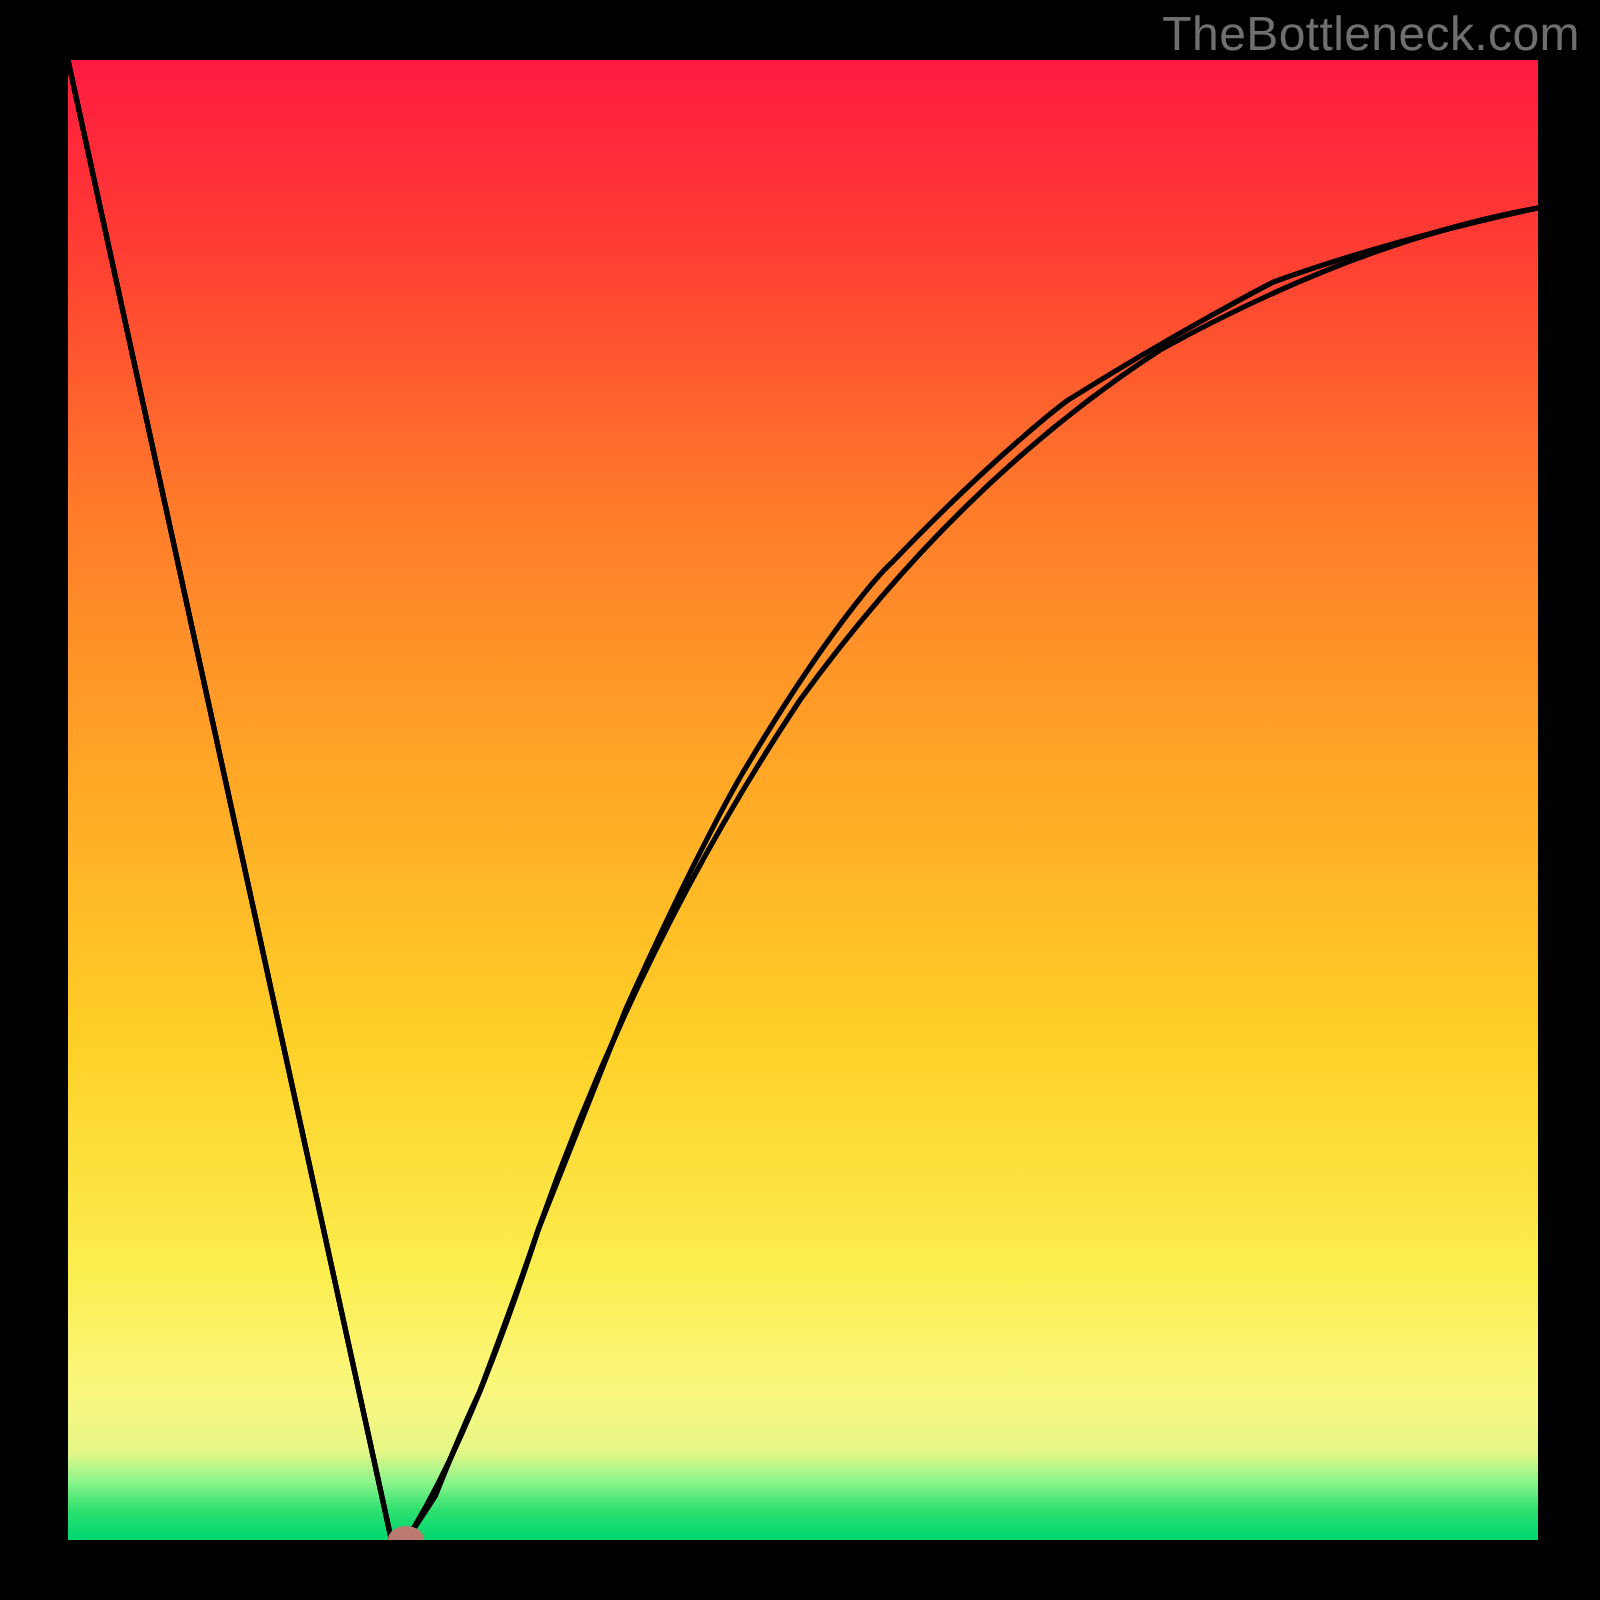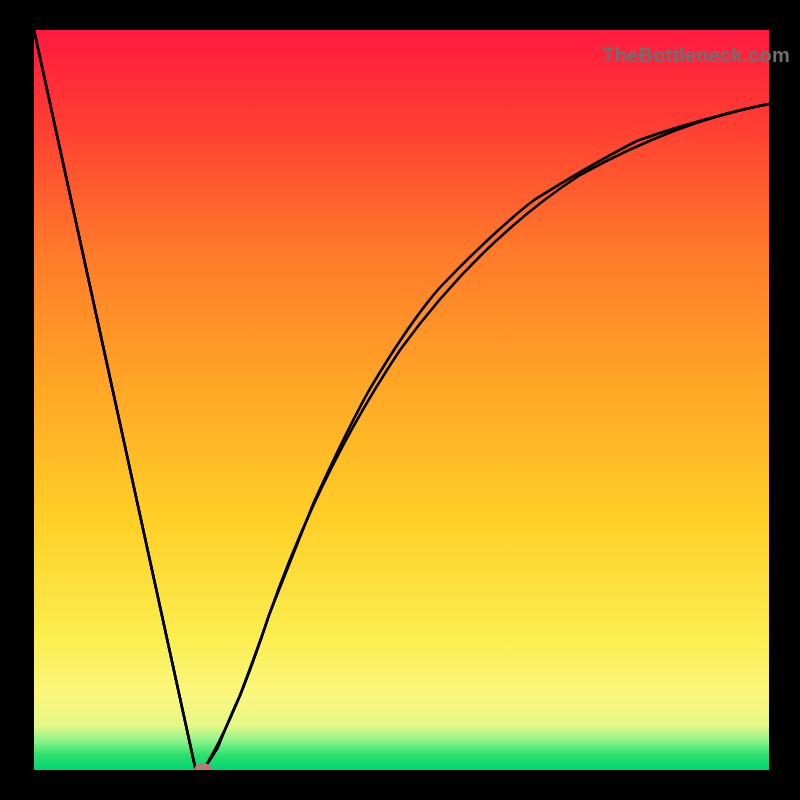--- a/index.html
+++ b/index.html
@@ -13,26 +13,25 @@
   }
   .wrap {
     position: relative;
     width: 800px;
     height: 800px;
   }
   .watermark {
     position: absolute;
     top: 4px;
     right: 10px;
-    font-size: 20px;
-    font-weight: 700;
+    font-size: 24px;
+    font-weight: 400;
     color: #6f6f6f;
     letter-spacing: 0.2px;
     z-index: 10;
-    margin-top: 40px;
   }
   svg {
     position: absolute;
     top: 0;
     left: 0;
   }
 </style>
 </head>
 <body>
 

